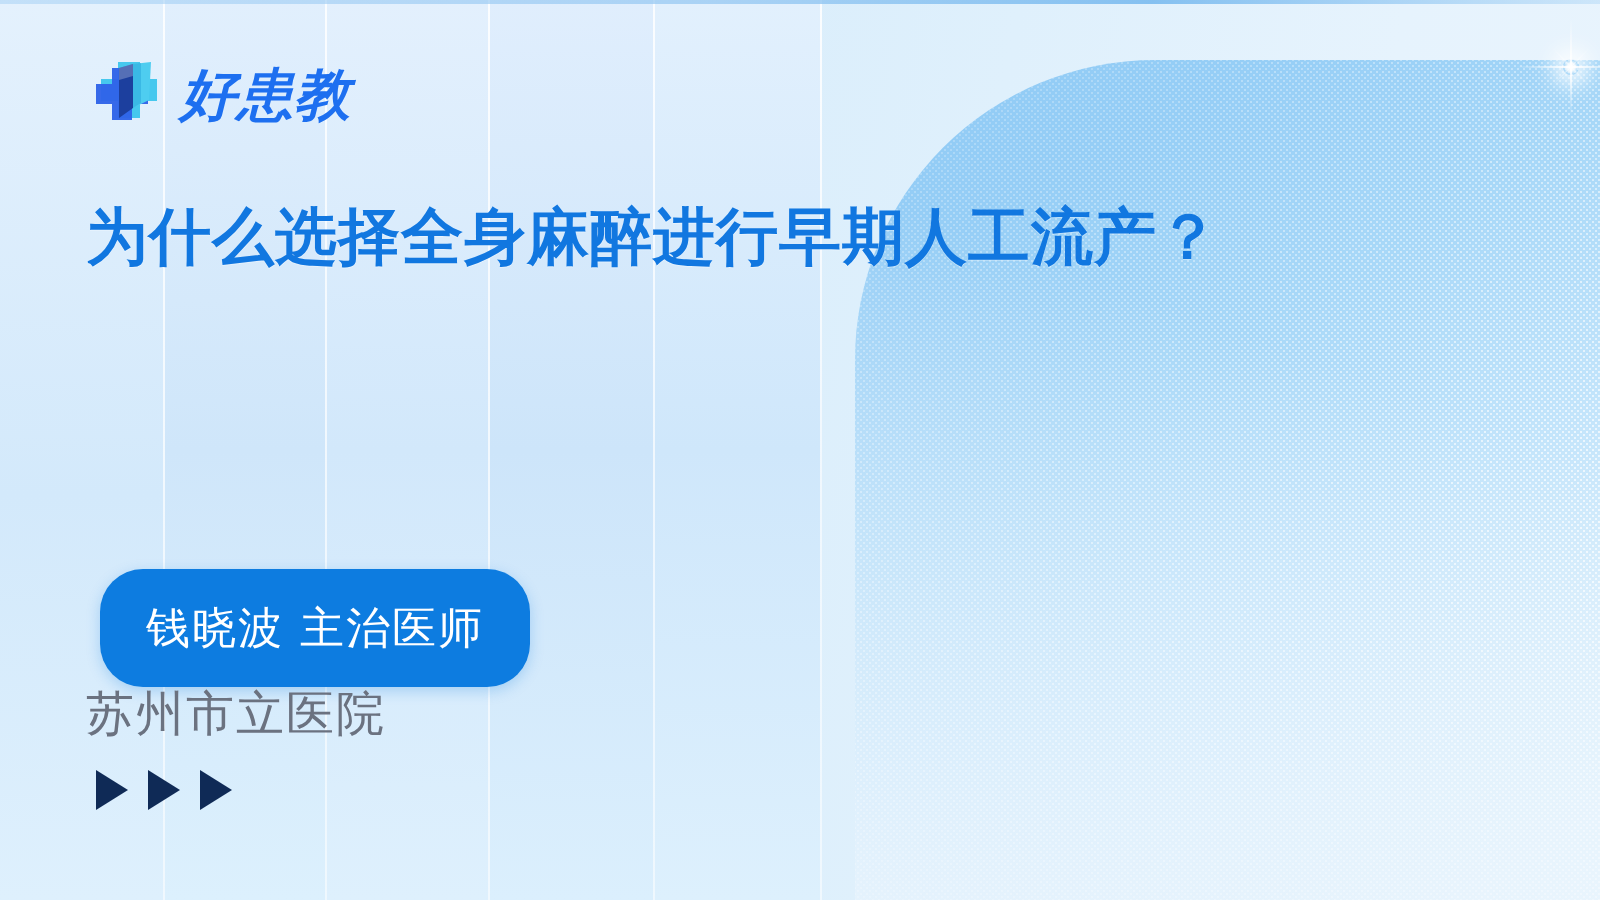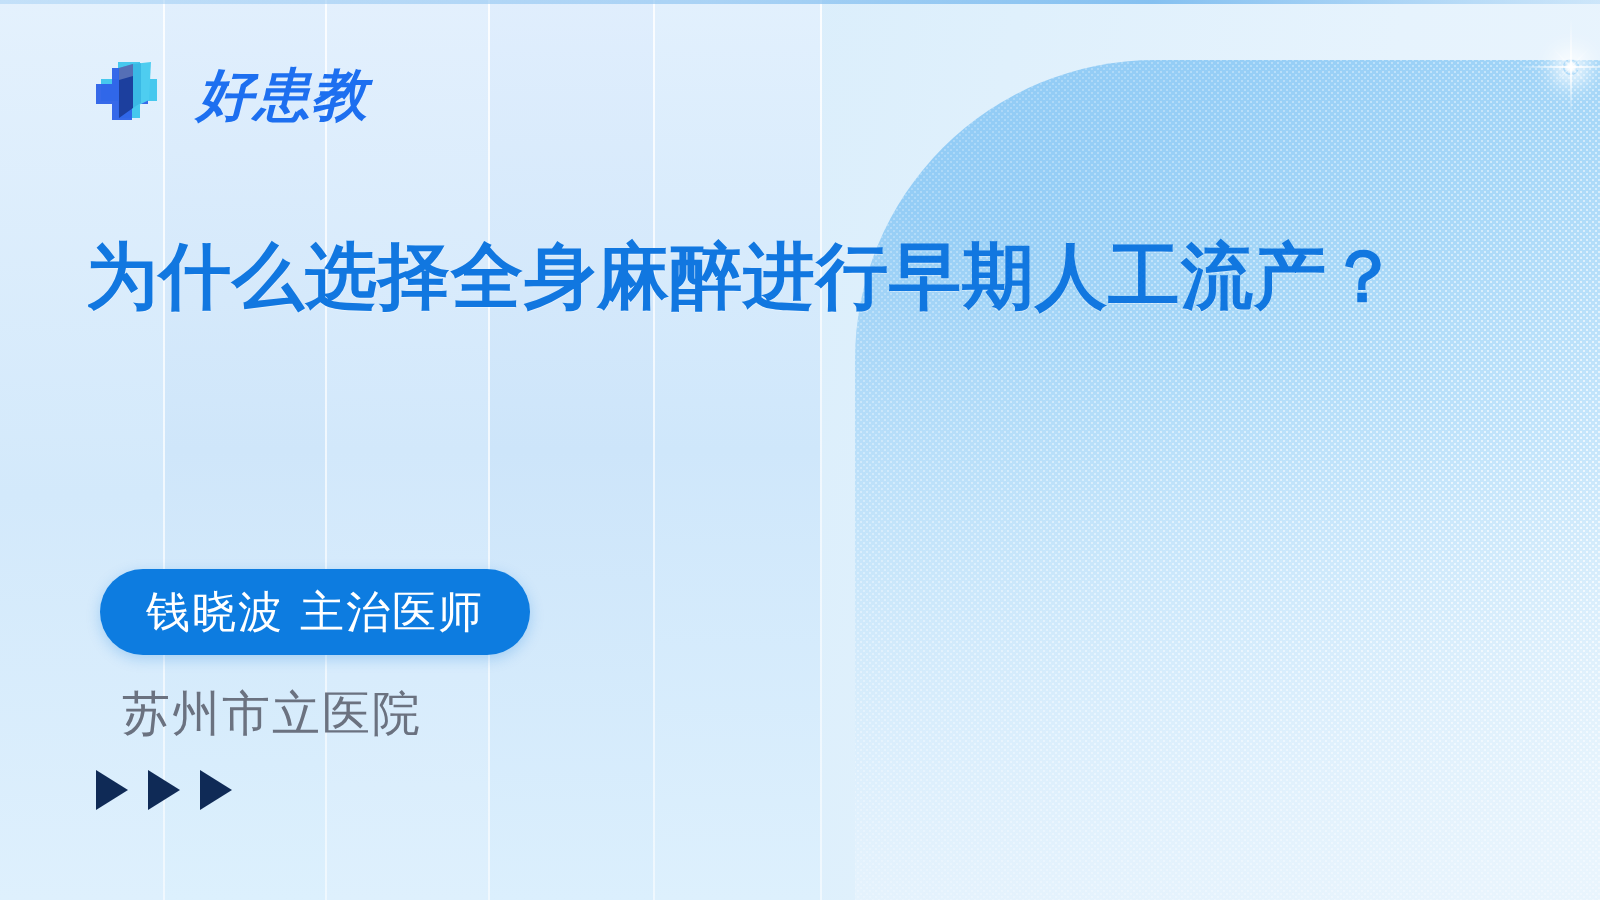--- a/index.html
+++ b/index.html
@@ -104,78 +104,76 @@
   .sparkle .ray-v { width: 96px; height: 2px; transform: translate(-50%,-50%) rotate(90deg); }
   .sparkle .ray-d1 { width: 52px; height: 1.4px; transform: translate(-50%,-50%) rotate(45deg); opacity:.75; }
   .sparkle .ray-d2 { width: 52px; height: 1.4px; transform: translate(-50%,-50%) rotate(-45deg); opacity:.75; }
 
   
   .logo {
     position: absolute;
     left: 88px; top: 56px;
     display: flex;
     align-items: center;
-    gap: 31px;
+    gap: 14px;
   }
   .logo-mark { width: 78px; height: 78px; display: block; }
   .logo-text {
     font-size: 56px;
     font-weight: 700;
     color: #1d6ff0;
     letter-spacing: 1px;
     font-family: "DejaVu Sans", "Liberation Sans", sans-serif;
     line-height: 1;
     font-style: italic;
   }
 
   
   .headline {
     position: absolute;
     left: 86px; top: 196px;
     width: 1420px;
   }
   .headline-line {
-    font-size: 72px;
+    font-size: 62px;
     font-weight: 700;
     color: #1177e0;
     line-height: 1.32;
     letter-spacing: 1px;
     white-space: nowrap;
     font-family: "DejaVu Sans", "Liberation Sans", sans-serif;
     text-shadow: 0 1px 0 rgba(255,255,255,.35);
-    margin-top: 33px;
   }
 
   
   .doctor-pill {
     position: absolute;
     left: 100px; top: 569px;
     height: 86px;
-    padding: 0 46px;
+    padding: 16px 46px;
     display: inline-flex;
     align-items: center;
     border-radius: 43px;
     background: #0d7ce0;
     color: #ffffff;
     font-size: 44px;
     font-weight: 400;
     letter-spacing: 2px;
     font-family: "DejaVu Sans", "Liberation Sans", sans-serif;
     box-shadow: 0 4px 14px rgba(13,124,224,.25);
   }
 
   
   .hospital {
     position: absolute;
     left: 86px; top: 682px;
     font-size: 48px;
     color: #6b7280;
     letter-spacing: 2px;
     font-family: Liberation Sans, sans-serif;
-    margin-left: 36px;
   }
 
   
   .arrows {
     position: absolute;
     left: 96px; top: 770px;
     display: flex;
     gap: 20px;
     align-items: center;
   }

